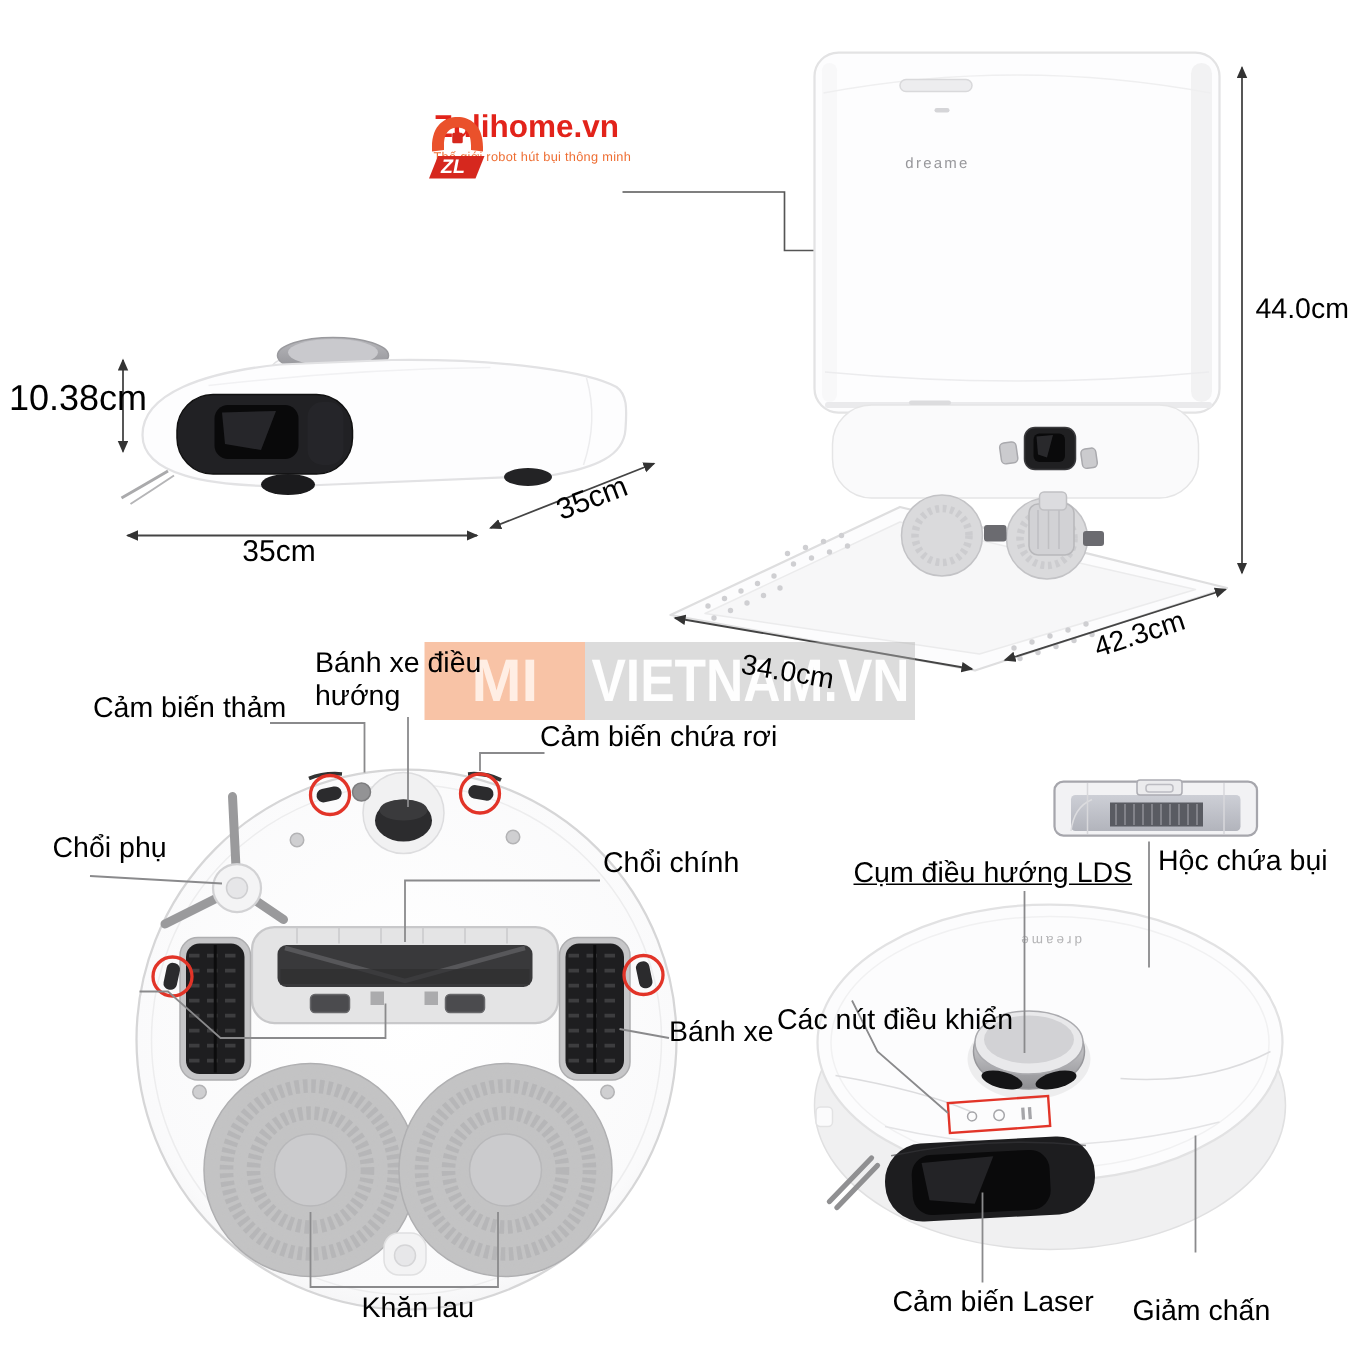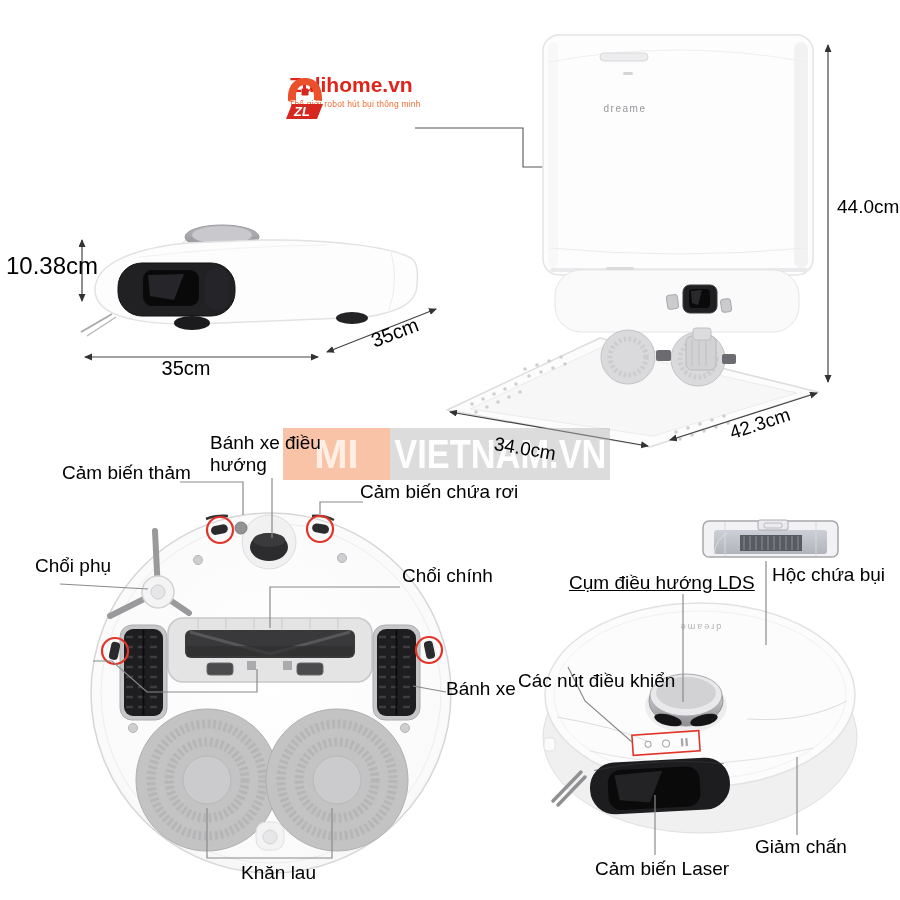--- a/index.html
+++ b/index.html
@@ -348,16 +348,16 @@
   <div class="lbl wrap" style="left:210px;top:432px;width:124px;">Bánh xe điều hướng</div>
   <div class="lbl" style="left:360px;top:481px;">Cảm biến chứa rơi</div>
   <div class="lbl" style="left:35px;top:555px;">Chổi phụ</div>
   <div class="lbl" style="left:402px;top:565px;">Chổi chính</div>
   <div class="lbl" style="left:446px;top:678px;">Bánh xe</div>
   <div class="lbl wrap" style="left:228px;top:862px;width:84px;margin-left:13px;">Khăn lau</div>
 
   <div class="lbl" style="left:772px;top:564px;">Hộc chứa bụi</div>
   <div class="lbl" style="left:569px;top:572px;text-decoration:underline;">Cụm điều hướng LDS</div>
   <div class="lbl" style="left:518px;top:670px;">Các nút điều khiển</div>
-  <div class="lbl" style="left:755px;top:836px;">Giảm chấn</div>
+  <div class="lbl" style="left:755px;top:864px;">Giảm chấn</div>
   <div class="lbl" style="left:595px;top:858px;text-align:center;">Cảm biến Laser</div>
 
 </div>
 
 </body></html>

